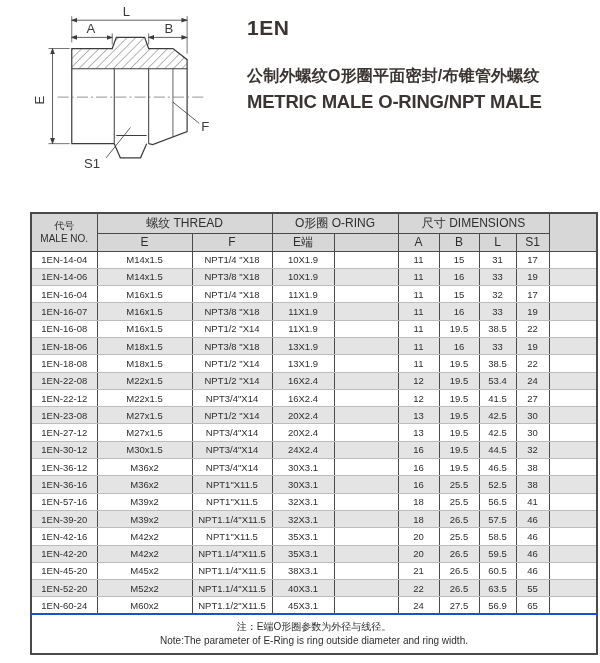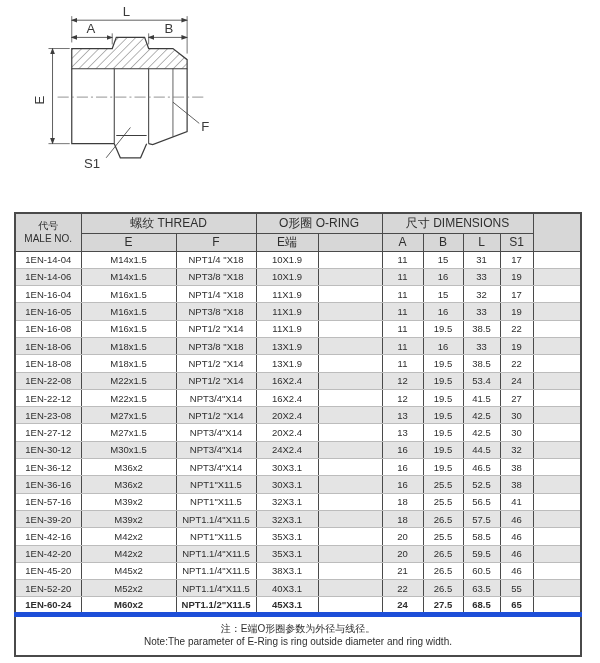--- a/index.html
+++ b/index.html
@@ -18,21 +18,21 @@
   .diagram svg { width: 100%; height: 100%; }
   .dim-label { font-size: 13px; fill: #3a3a3a; font-family: "Liberation Sans", sans-serif; }
 
   
   .title-block { position: absolute; left: 247px; top: 16px; width: 340px; }
   .product-code { font-size: 21px; font-weight: bold; color: #3a3432; letter-spacing: 0.5px; }
   .title-zh { margin-top: 26px; font-size: 16px; font-weight: bold; color: #3a3432; letter-spacing: 0.2px; white-space: nowrap; }
   .title-en { margin-top: 4px; font-size: 18.5px; font-weight: bold; color: #3a3432; letter-spacing: -0.2px; white-space: nowrap; }
 
   
-  .table-wrap { position: absolute; left: 14px; top: 212px; width: 478px; }
+  .table-wrap { position: absolute; left: 30px; top: 212px; width: 478px; }
   table.parts {
     width: 566px; table-layout: fixed; border-collapse: collapse;
     border: 2px solid #4a4a4a;
     font-size: 9.5px;
   }
   table.parts th, table.parts td {
     border-left: 1px solid #4a4a4a;
     border-right: 1px solid #4a4a4a;
     text-align: center; vertical-align: middle;
     font-weight: normal;
@@ -41,23 +41,23 @@
   thead th {
     background: #d7d7d7;
     border-bottom: 1px solid #4a4a4a;
     font-size: 12px;
   }
   tr.group-row th { height: 20px; }
   tr.sub-row th { height: 17px; }
   th.partno-head { line-height: 13px; font-size: 10px; }
   tbody td { height: 17.3px; border-bottom: 1px solid #bcbcbc; background: #fff; }
   tbody tr:nth-child(even) td { background: #e4e4e4; }
-  tbody tr:last-child td { border-bottom: none; font-weight: bold; }
+  tbody tr:last-child td { border-bottom: none; }
   tfoot td {
-    border-top: 5px solid #1d4ed8;
+    border-top: 2px solid #1d4ed8;
     text-align: left; padding: 5px 8px 6px 8px;
     font-size: 10px; line-height: 13.5px; background: #fff;
   }
 </style>
 </head>
 <body>
 
 <div class="page">
 
   <div class="diagram">
@@ -103,20 +103,25 @@
       <text class="dim-label" x="13" y="95" text-anchor="middle" transform="rotate(-90 13 95)">E</text>
 
       <line x1="74" y1="152" x2="98" y2="122" stroke="#3c3c3c" stroke-width="0.8"></line>
       <text class="dim-label" x="60" y="162" text-anchor="middle">S1</text>
 
       <line x1="166" y1="118" x2="140" y2="97" stroke="#3c3c3c" stroke-width="0.8"></line>
       <text class="dim-label" x="172" y="126" text-anchor="middle">F</text>
     </svg>
   </div>
 
+  <div class="title-block">
+    <div class="product-code">1EN</div>
+    <div class="title-zh">公制外螺纹O形圈平面密封/布锥管外螺纹</div>
+    <div class="title-en">METRIC MALE O-RING/NPT MALE</div>
+  </div>
 
   <div class="table-wrap">
     <table class="parts">
       <colgroup>
         <col style="width:66px">
           <col style="width:95px">
           <col style="width:80px">
         <col style="width:62px">
           <col style="width:64px">
           <col style="width:41px">
@@ -178,21 +183,21 @@
             <td>NPT1/4 "X18</td>
             <td>11X1.9</td>
             <td></td>
             <td>11</td>
             <td>15</td>
             <td>32</td>
             <td>17</td>
             <td></td>
           </tr>
           <tr>
-            <td>1EN-16-05</td>
+            <td>1EN-16-07</td>
             <td>M16x1.5</td>
             <td>NPT3/8 "X18</td>
             <td>11X1.9</td>
             <td></td>
             <td>11</td>
             <td>16</td>
             <td>33</td>
             <td>19</td>
             <td></td>
           </tr>
@@ -389,21 +394,21 @@
             <td></td>
           </tr>
           <tr>
             <td>1EN-60-24</td>
             <td>M60x2</td>
             <td>NPT1.1/2"X11.5</td>
             <td>45X3.1</td>
             <td></td>
             <td>24</td>
             <td>27.5</td>
-            <td>68.5</td>
+            <td>56.9</td>
             <td>65</td>
             <td></td>
           </tr>
         </tbody>
       <tfoot>
         <tr>
           <td colspan="10">
             <div>注：E端O形圈参数为外径与线径。</div>
             <div>Note:The parameter of E-Ring is ring outside diameter and ring width.</div>
           </td>

